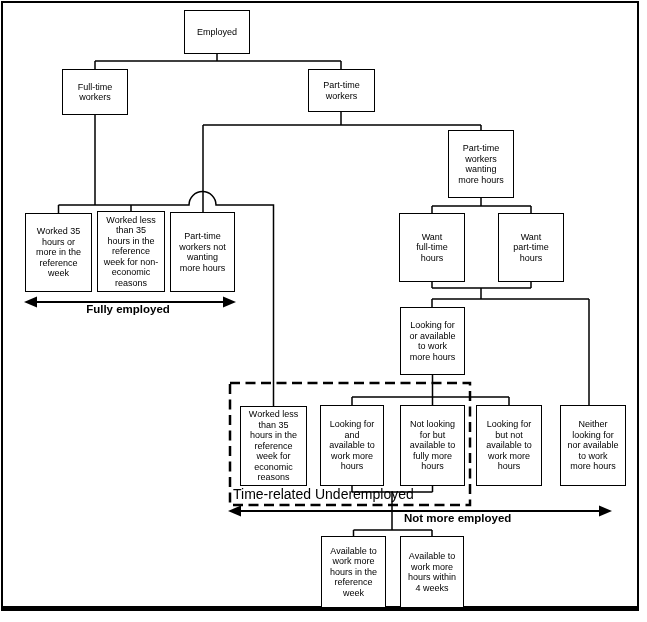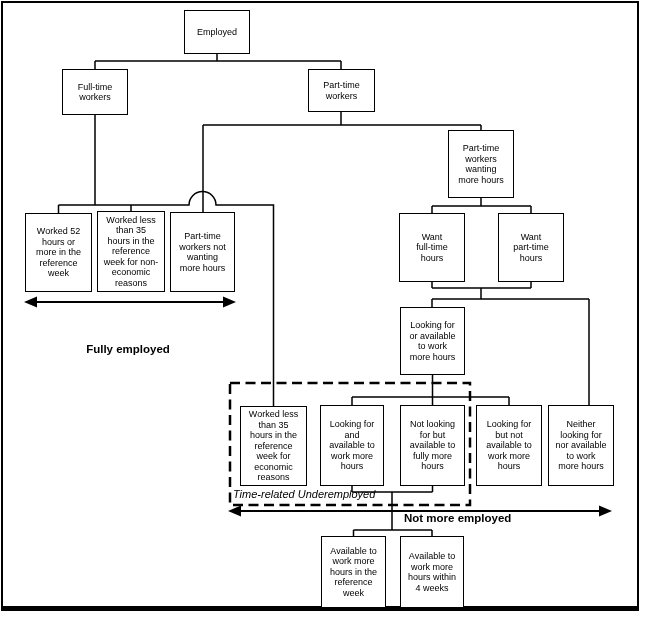--- a/index.html
+++ b/index.html
@@ -17,24 +17,24 @@
     position:absolute; box-sizing:border-box; border:1.5px solid #000;
     background:#ffffff; display:flex; align-items:center; justify-content:center;
     text-align:center; font-size:9px; line-height:10.5px; white-space:pre-line;
     padding:1px; z-index:2;
   }
   .lbl-bold {
     position:absolute; font-weight:bold; font-size:11.5px; line-height:12px;
     white-space:nowrap; z-index:3;
   }
   .lbl-italic {
-    position:absolute; font-style:italic; font-size:11px; line-height:10px;
+    position:absolute; font-size:14px; line-height:10px;
     white-space:nowrap; z-index:3;
   }
-  .center { text-align:center;margin-top:40px; }
+  .center { text-align:center; }
 </style>
 </head>
 <body>
 
 <div class="canvas">
 
   <div class="frame"></div>
 
   <svg class="connectors" width="647" height="622" viewBox="0 0 647 622">
 
@@ -65,21 +65,21 @@
       <polygon points="228,511 241,505.5 241,516.5" fill="#000"></polygon>
       <polygon points="612,511 599,505.5 599,516.5" fill="#000"></polygon>
     </g>
   </svg>
 
   <div class="box" style="left:184px;top:10px;width:66px;height:44px">Employed</div>
   <div class="box" style="left:62px;top:69px;width:66px;height:46px">Full-time
 workers</div>
   <div class="box" style="left:308px;top:69px;width:67px;height:43px">Part-time
 workers</div>
-  <div class="box" style="left:25px;top:213px;width:67px;height:79px">Worked 52
+  <div class="box" style="left:25px;top:213px;width:67px;height:79px">Worked 35
 hours or
 more in the
 reference
 week</div>
   <div class="box" style="left:97px;top:211px;width:68px;height:81px">Worked less
 than 35
 hours in the
 reference
 week for non-
 economic
@@ -117,21 +117,21 @@
   <div class="box" style="left:400px;top:405px;width:65px;height:81px">Not looking
 for but
 available to
 fully more
 hours</div>
   <div class="box" style="left:476px;top:405px;width:66px;height:81px">Looking for
 but not
 available to
 work more
 hours</div>
-  <div class="box" style="left:548px;top:405px;width:66px;height:81px">Neither
+  <div class="box" style="left:560px;top:405px;width:66px;height:81px">Neither
 looking for
 nor available
 to work
 more hours</div>
   <div class="box" style="left:321px;top:536px;width:65px;height:72px">Available to
 work more
 hours in the
 reference
 week</div>
   <div class="box" style="left:400px;top:536px;width:64px;height:72px">Available to

